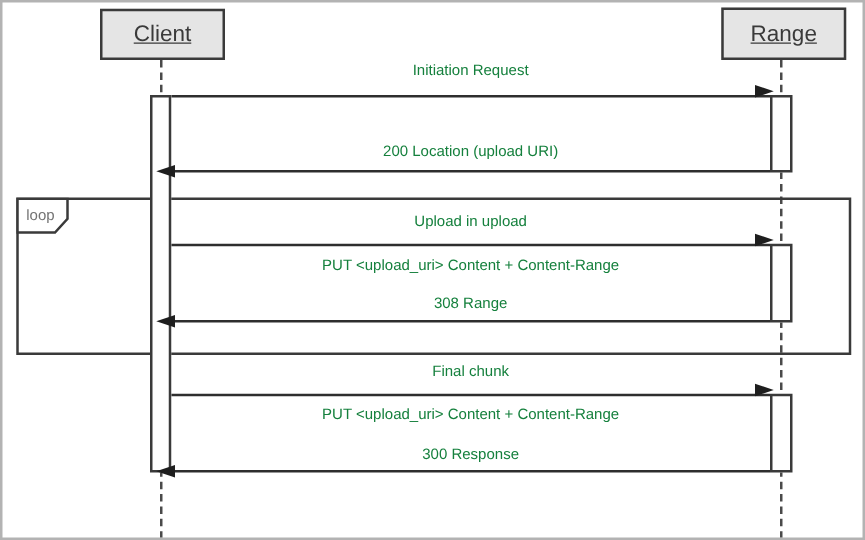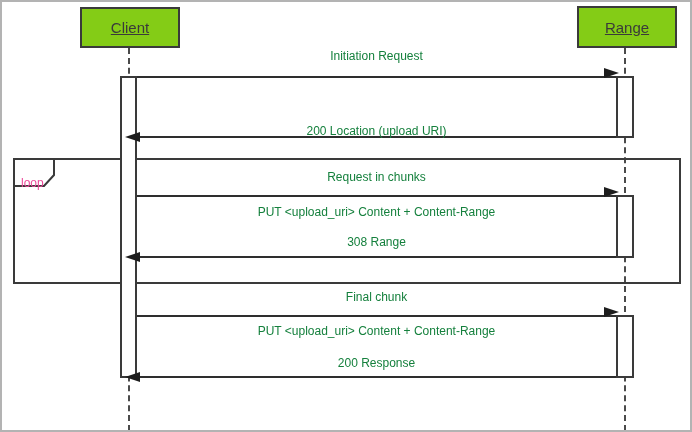--- a/index.html
+++ b/index.html
@@ -9,23 +9,23 @@
     box-sizing:border-box;
     border:2px solid #b3b3b3;
     background:#fff;
     font-family:"Liberation Sans", sans-serif;
     color:#3a3a3a;
     overflow:hidden;
   }
   .abs{position:absolute;box-sizing:border-box;}
   .actor-box{
     border:2px solid #3a3a3a;
-    background:#84cc16;
+    background:#e5e5e5;
     display:flex;align-items:center;justify-content:center;
-    font-size:15px;
+    font-size:18px;
     z-index:6;
   }
   .actor-label{text-decoration:underline;}
   .lifeline{
     width:0;
     border-left:2px dashed #4a4a4a;
     z-index:1;
   }
   .activation{
     background:#fff;
@@ -38,22 +38,22 @@
     background:transparent;
     z-index:2;
   }
   .loopbox{
     border:2px solid #3a3a3a;
     background:transparent;
     z-index:2;
   }
   .loop-tab-svg{position:absolute;left:-2px;top:-2px;}
   .loop-tab-label{
-    position:absolute;left:6px;top:16px;
-    font-size:12px;color:#ec4899;z-index:7;
+    position:absolute;left:6px;top:5px;
+    font-size:12px;color:#737373;z-index:7;
   }
   .dlabel{
     left:135px;width:479px;
     text-align:center;
     font-size:12px;
     color:#15803d;
     z-index:5;
     white-space:nowrap;
   }
   .arrow{width:0;height:0;z-index:4;}
@@ -101,23 +101,23 @@
 
   <div class="abs arrow arrow-right" style="left:602px;top:66px;"></div>
   <div class="abs arrow arrow-right" style="left:602px;top:185px;"></div>
   <div class="abs arrow arrow-right" style="left:602px;top:305px;"></div>
 
   <div class="abs arrow arrow-left" style="left:123px;top:130px;"></div>
   <div class="abs arrow arrow-left" style="left:123px;top:250px;"></div>
   <div class="abs arrow arrow-left" style="left:123px;top:370px;"></div>
 
   <div class="abs dlabel" style="top:47px;">Initiation Request</div>
-  <div class="abs dlabel" style="top:122px;">200 Location (upload URI)</div>
+  <div class="abs dlabel" style="top:112px;">200 Location (upload URI)</div>
 
-  <div class="abs dlabel" style="top:168px;">Request in chunks</div>
+  <div class="abs dlabel" style="top:168px;">Upload in upload</div>
   <div class="abs dlabel" style="top:203px;">PUT &lt;upload_uri&gt; Content + Content-Range</div>
   <div class="abs dlabel" style="top:233px;">308 Range</div>
 
   <div class="abs dlabel" style="top:288px;">Final chunk</div>
   <div class="abs dlabel" style="top:322px;">PUT &lt;upload_uri&gt; Content + Content-Range</div>
-  <div class="abs dlabel" style="top:354px;">200 Response</div>
+  <div class="abs dlabel" style="top:354px;">300 Response</div>
 
 </div>
 
 </body></html>

